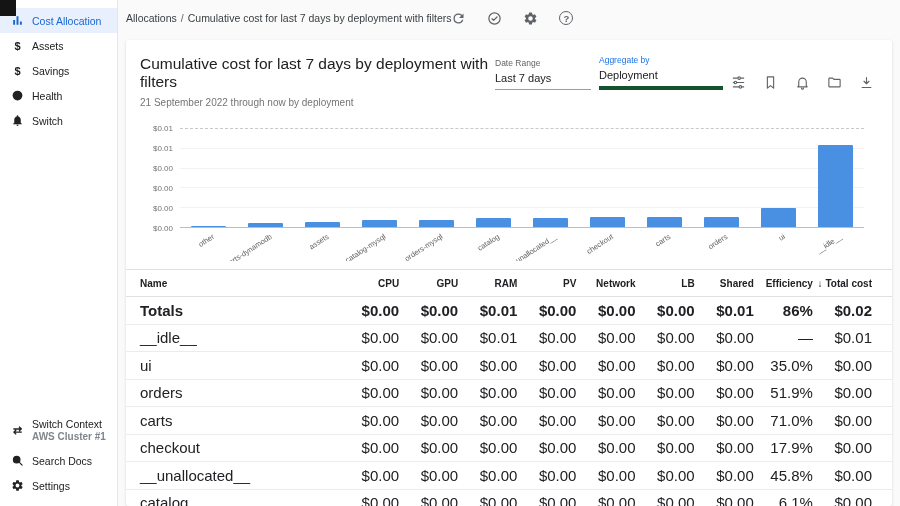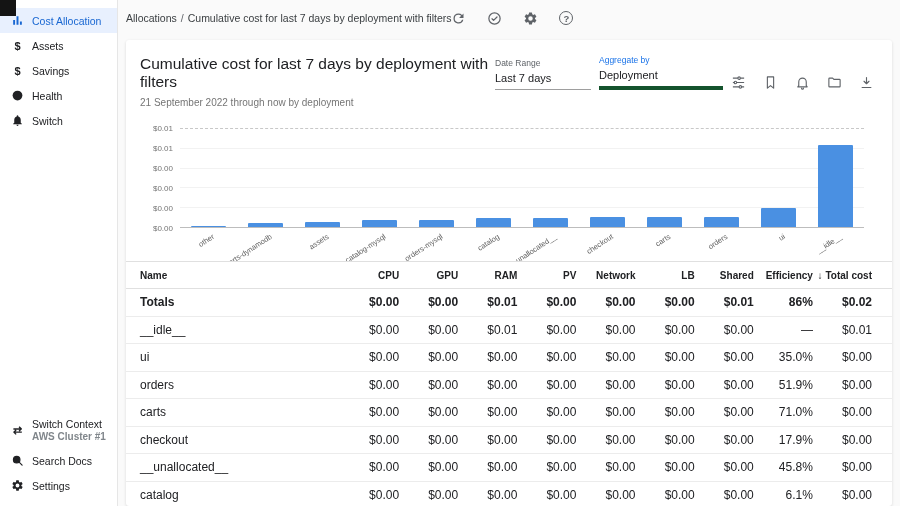--- a/index.html
+++ b/index.html
@@ -51,26 +51,26 @@
   .plot{flex:1;position:relative;height:100px;border-bottom:1px solid #bdbdbd;display:flex;align-items:flex-end}
   .gridline{position:absolute;left:0;right:0;height:0;border-top:1px solid #f2f2f2}
   .gridline.dashed{border-top:1px dashed #c8c8c8}
   .bar-slot{flex:1;display:flex;justify-content:center;align-items:flex-end;height:100%;position:relative;z-index:1}
   .bar{width:62%;border-radius:1px 1px 0 0}
   .xaxis{flex:1;display:flex;height:33px;overflow:hidden}
   .xlabel-slot{flex:1;position:relative}
   .xlabel{position:absolute;top:4px;right:45%;transform:rotate(-33deg);transform-origin:top right;font-size:7.5px;color:#616161;white-space:nowrap}
 
   
-  .table{border-top:1px solid #e0e0e0;flex:1;overflow:hidden}
+  .table{margin-top:8px;border-top:1px solid #e0e0e0;flex:1;overflow:hidden}
   .thead,.tr{display:grid;grid-template-columns:200px repeat(9,1fr);align-items:center;padding:0 20px 0 14px}
   .thead{height:27px;border-bottom:1px solid #e0e0e0;font-size:10px;font-weight:bold;color:#202124}
   .th{cursor:pointer}
   .th.num,.td.num{text-align:right}
-  .tr{height:27.5px;border-bottom:1px solid #ececec;font-size:12px;color:#202124;cursor:pointer}
+  .tr{height:27.5px;border-bottom:1px solid #ececec;font-size:15px;color:#202124;cursor:pointer}
   .tr.totals{font-weight:bold}
   .sort-arrow{margin-right:3px;font-size:10px}
 </style>
 </head>
 <body>
 
 <div class="corner-artifact"></div>
 
 <nav class="sidebar">
   <div class="nav-item active">

